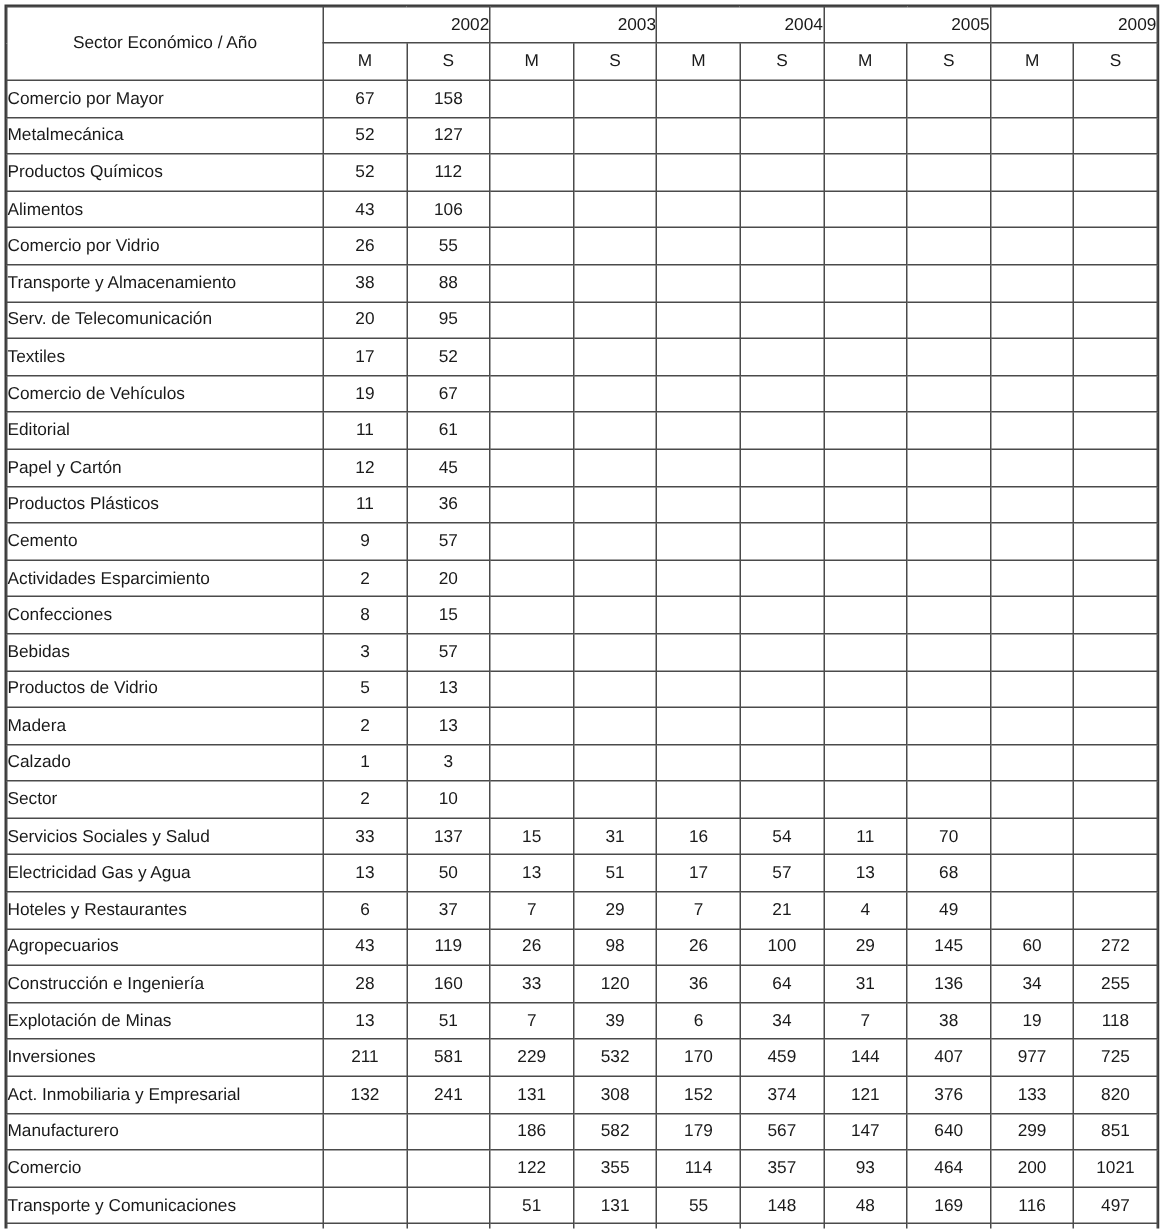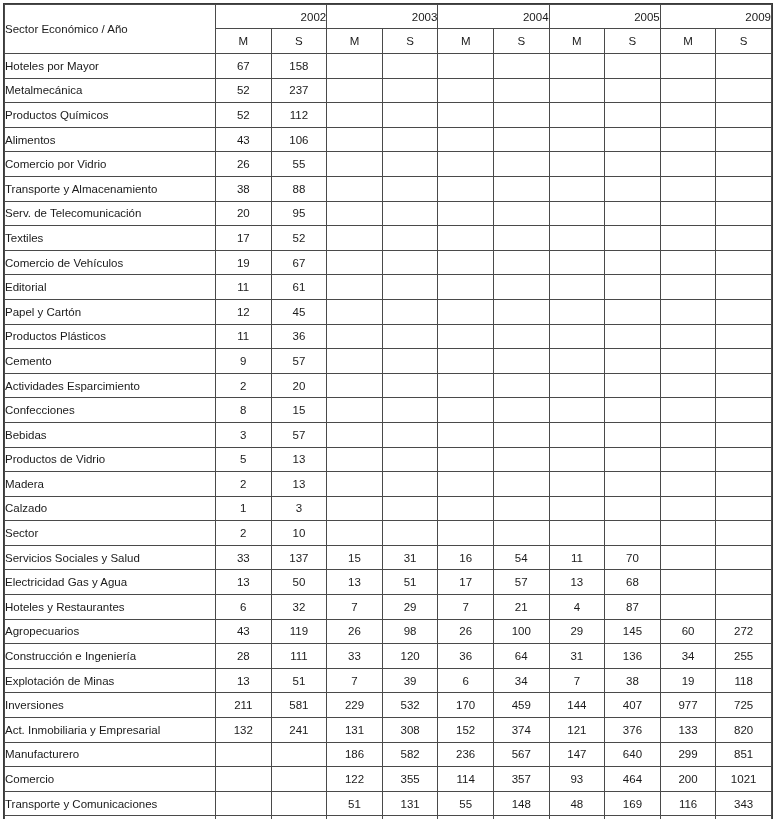--- a/index.html
+++ b/index.html
@@ -40,21 +40,21 @@
   }
   
   table.data-table {
     outline: 1px solid #3a3a3a;
   }
   col.label-col { width: 211px; }
   col.num-col { width: 55.6px; }
 
   th.corner-cell {
     height: 47px;
-    text-align: left;
+    text-align: center;
     vertical-align: middle;
     font-size: 12.5px;
     padding: 0 6px;
   }
   th.year-cell {
     height: 23px;
     text-align: right;
     vertical-align: middle;
     font-size: 12.5px;
   }
@@ -114,36 +114,36 @@
         <th class="ms-cell">M</th>
         <th class="ms-cell">S</th>
         <th class="ms-cell">M</th>
         <th class="ms-cell">S</th>
         <th class="ms-cell">M</th>
         <th class="ms-cell">S</th>
       </tr>
     </thead>
     <tbody id="table-body">
         <tr>
-          <td class="row-label">Hoteles por Mayor</td>
+          <td class="row-label">Comercio por Mayor</td>
           <td class="num">67</td>
           <td class="num">158</td>
           <td class="num empty"></td>
           <td class="num empty"></td>
           <td class="num empty"></td>
           <td class="num empty"></td>
           <td class="num empty"></td>
           <td class="num empty"></td>
           <td class="num empty"></td>
           <td class="num empty"></td>
         </tr>
         <tr>
           <td class="row-label">Metalmecánica</td>
           <td class="num">52</td>
-          <td class="num">237</td>
+          <td class="num">127</td>
           <td class="num empty"></td>
           <td class="num empty"></td>
           <td class="num empty"></td>
           <td class="num empty"></td>
           <td class="num empty"></td>
           <td class="num empty"></td>
           <td class="num empty"></td>
           <td class="num empty"></td>
         </tr>
         <tr>
@@ -402,47 +402,47 @@
           <td class="num">17</td>
           <td class="num">57</td>
           <td class="num">13</td>
           <td class="num">68</td>
           <td class="num empty"></td>
           <td class="num empty"></td>
         </tr>
         <tr>
           <td class="row-label">Hoteles y Restaurantes</td>
           <td class="num">6</td>
-          <td class="num">32</td>
+          <td class="num">37</td>
           <td class="num">7</td>
           <td class="num">29</td>
           <td class="num">7</td>
           <td class="num">21</td>
           <td class="num">4</td>
-          <td class="num">87</td>
+          <td class="num">49</td>
           <td class="num empty"></td>
           <td class="num empty"></td>
         </tr>
         <tr>
           <td class="row-label">Agropecuarios</td>
           <td class="num">43</td>
           <td class="num">119</td>
           <td class="num">26</td>
           <td class="num">98</td>
           <td class="num">26</td>
           <td class="num">100</td>
           <td class="num">29</td>
           <td class="num">145</td>
           <td class="num">60</td>
           <td class="num">272</td>
         </tr>
         <tr>
           <td class="row-label">Construcción e Ingeniería</td>
           <td class="num">28</td>
-          <td class="num">111</td>
+          <td class="num">160</td>
           <td class="num">33</td>
           <td class="num">120</td>
           <td class="num">36</td>
           <td class="num">64</td>
           <td class="num">31</td>
           <td class="num">136</td>
           <td class="num">34</td>
           <td class="num">255</td>
         </tr>
         <tr>
@@ -483,21 +483,21 @@
           <td class="num">376</td>
           <td class="num">133</td>
           <td class="num">820</td>
         </tr>
         <tr>
           <td class="row-label">Manufacturero</td>
           <td class="num empty"></td>
           <td class="num empty"></td>
           <td class="num">186</td>
           <td class="num">582</td>
-          <td class="num">236</td>
+          <td class="num">179</td>
           <td class="num">567</td>
           <td class="num">147</td>
           <td class="num">640</td>
           <td class="num">299</td>
           <td class="num">851</td>
         </tr>
         <tr>
           <td class="row-label">Comercio</td>
           <td class="num empty"></td>
           <td class="num empty"></td>
@@ -514,21 +514,21 @@
           <td class="row-label">Transporte y Comunicaciones</td>
           <td class="num empty"></td>
           <td class="num empty"></td>
           <td class="num">51</td>
           <td class="num">131</td>
           <td class="num">55</td>
           <td class="num">148</td>
           <td class="num">48</td>
           <td class="num">169</td>
           <td class="num">116</td>
-          <td class="num">343</td>
+          <td class="num">497</td>
         </tr>
         <tr>
           <td class="row-label">Otros</td>
           <td class="num empty"></td>
           <td class="num empty"></td>
           <td class="num">96</td>
           <td class="num">157</td>
           <td class="num">226</td>
           <td class="num">418</td>
           <td class="num">40</td>

